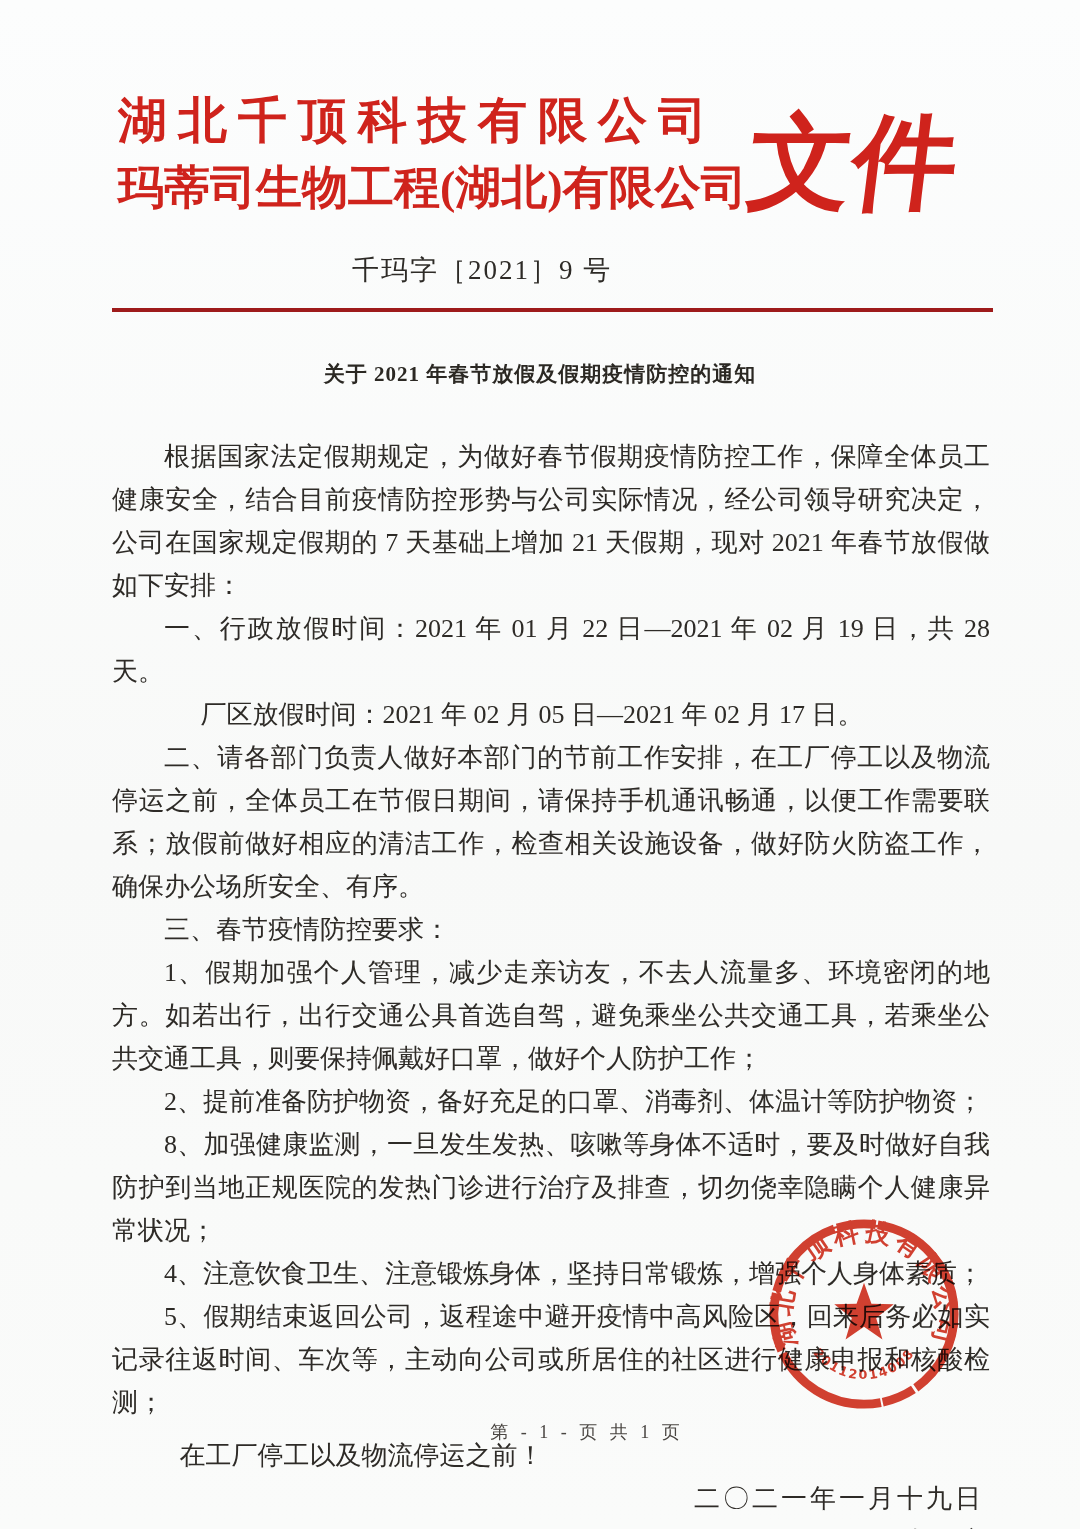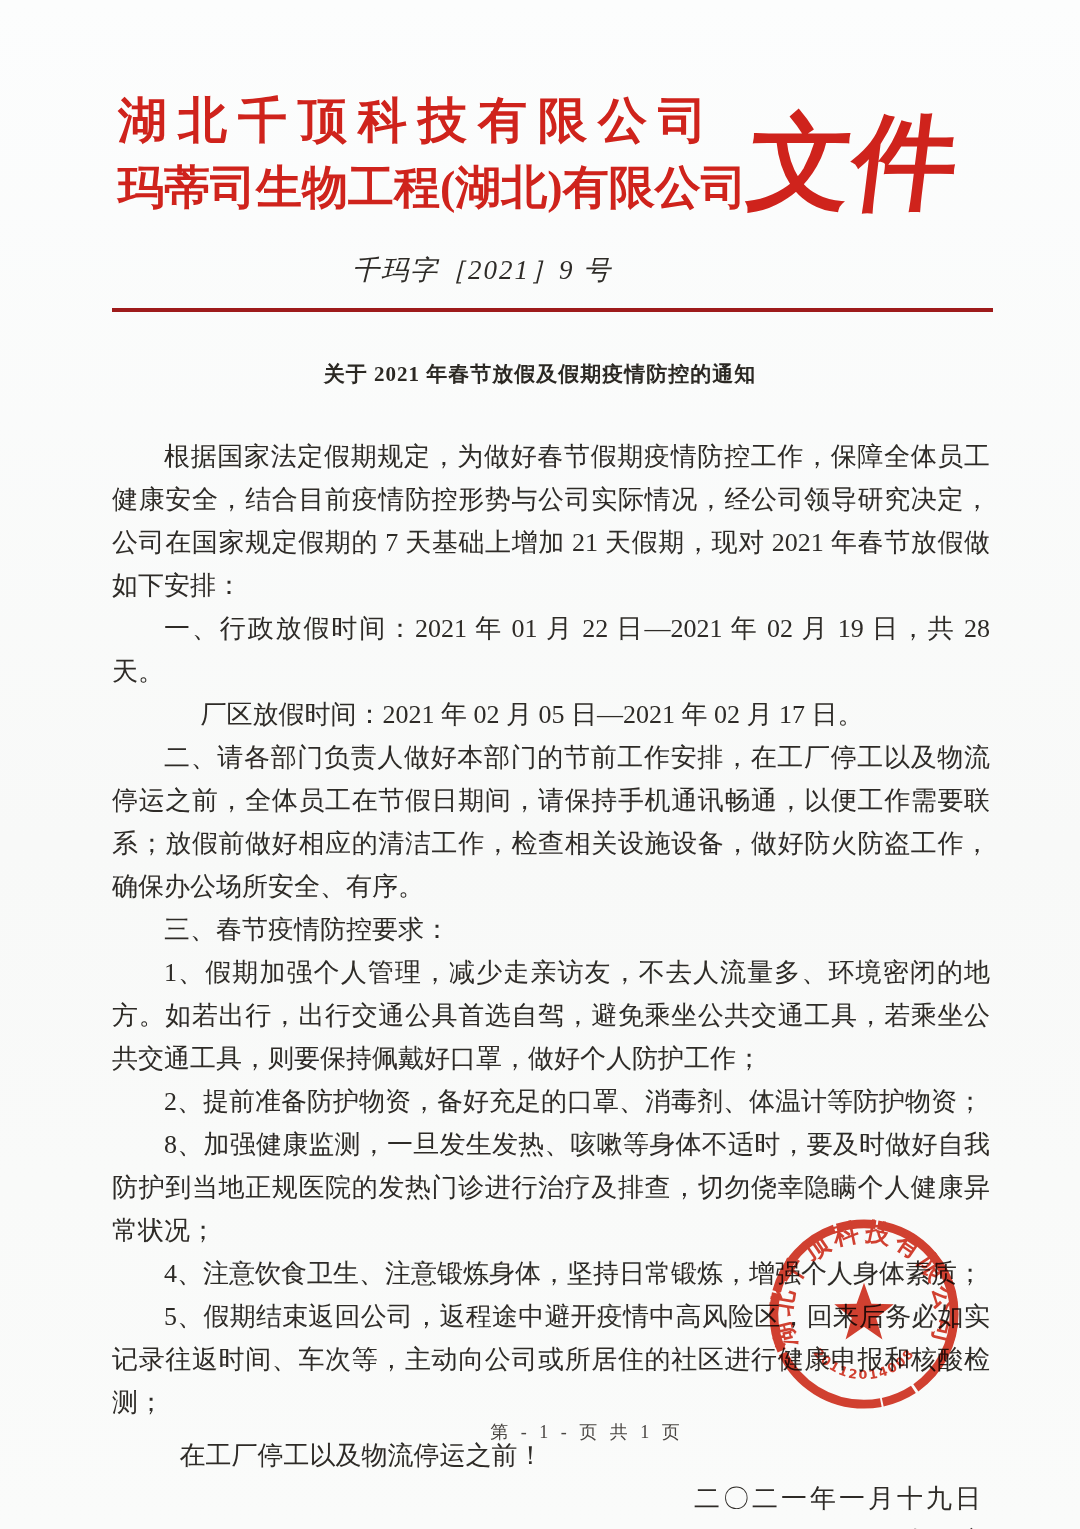--- a/index.html
+++ b/index.html
@@ -27,21 +27,21 @@
     font-size:46px;font-weight:bold;color:#cf231c;
     letter-spacing:0px;white-space:nowrap;line-height:60px;margin-top:6px;
   }
   .doc-type{
     font-size:104px;font-weight:bold;color:#cf231c;
     transform:skewX(-7deg);margin-left:2px;margin-top:18px;
     white-space:nowrap;line-height:1;
   }
   .doc-number{
     position:absolute;top:252px;left:0;width:964px;
-    text-align:center;font-size:27px;letter-spacing:2px;color:#2e2b27;font-style:italic;
+    text-align:center;font-size:27px;letter-spacing:2px;color:#2e2b27;
   }
   .red-rule{
     position:absolute;top:308px;left:112px;width:881px;height:4px;
     background:#9e1b1b;
   }
   
   .doc-title{
     position:absolute;top:360px;left:0;width:1080px;
     text-align:center;font-size:21px;font-weight:bold;
     letter-spacing:1px;color:#2b2823;

